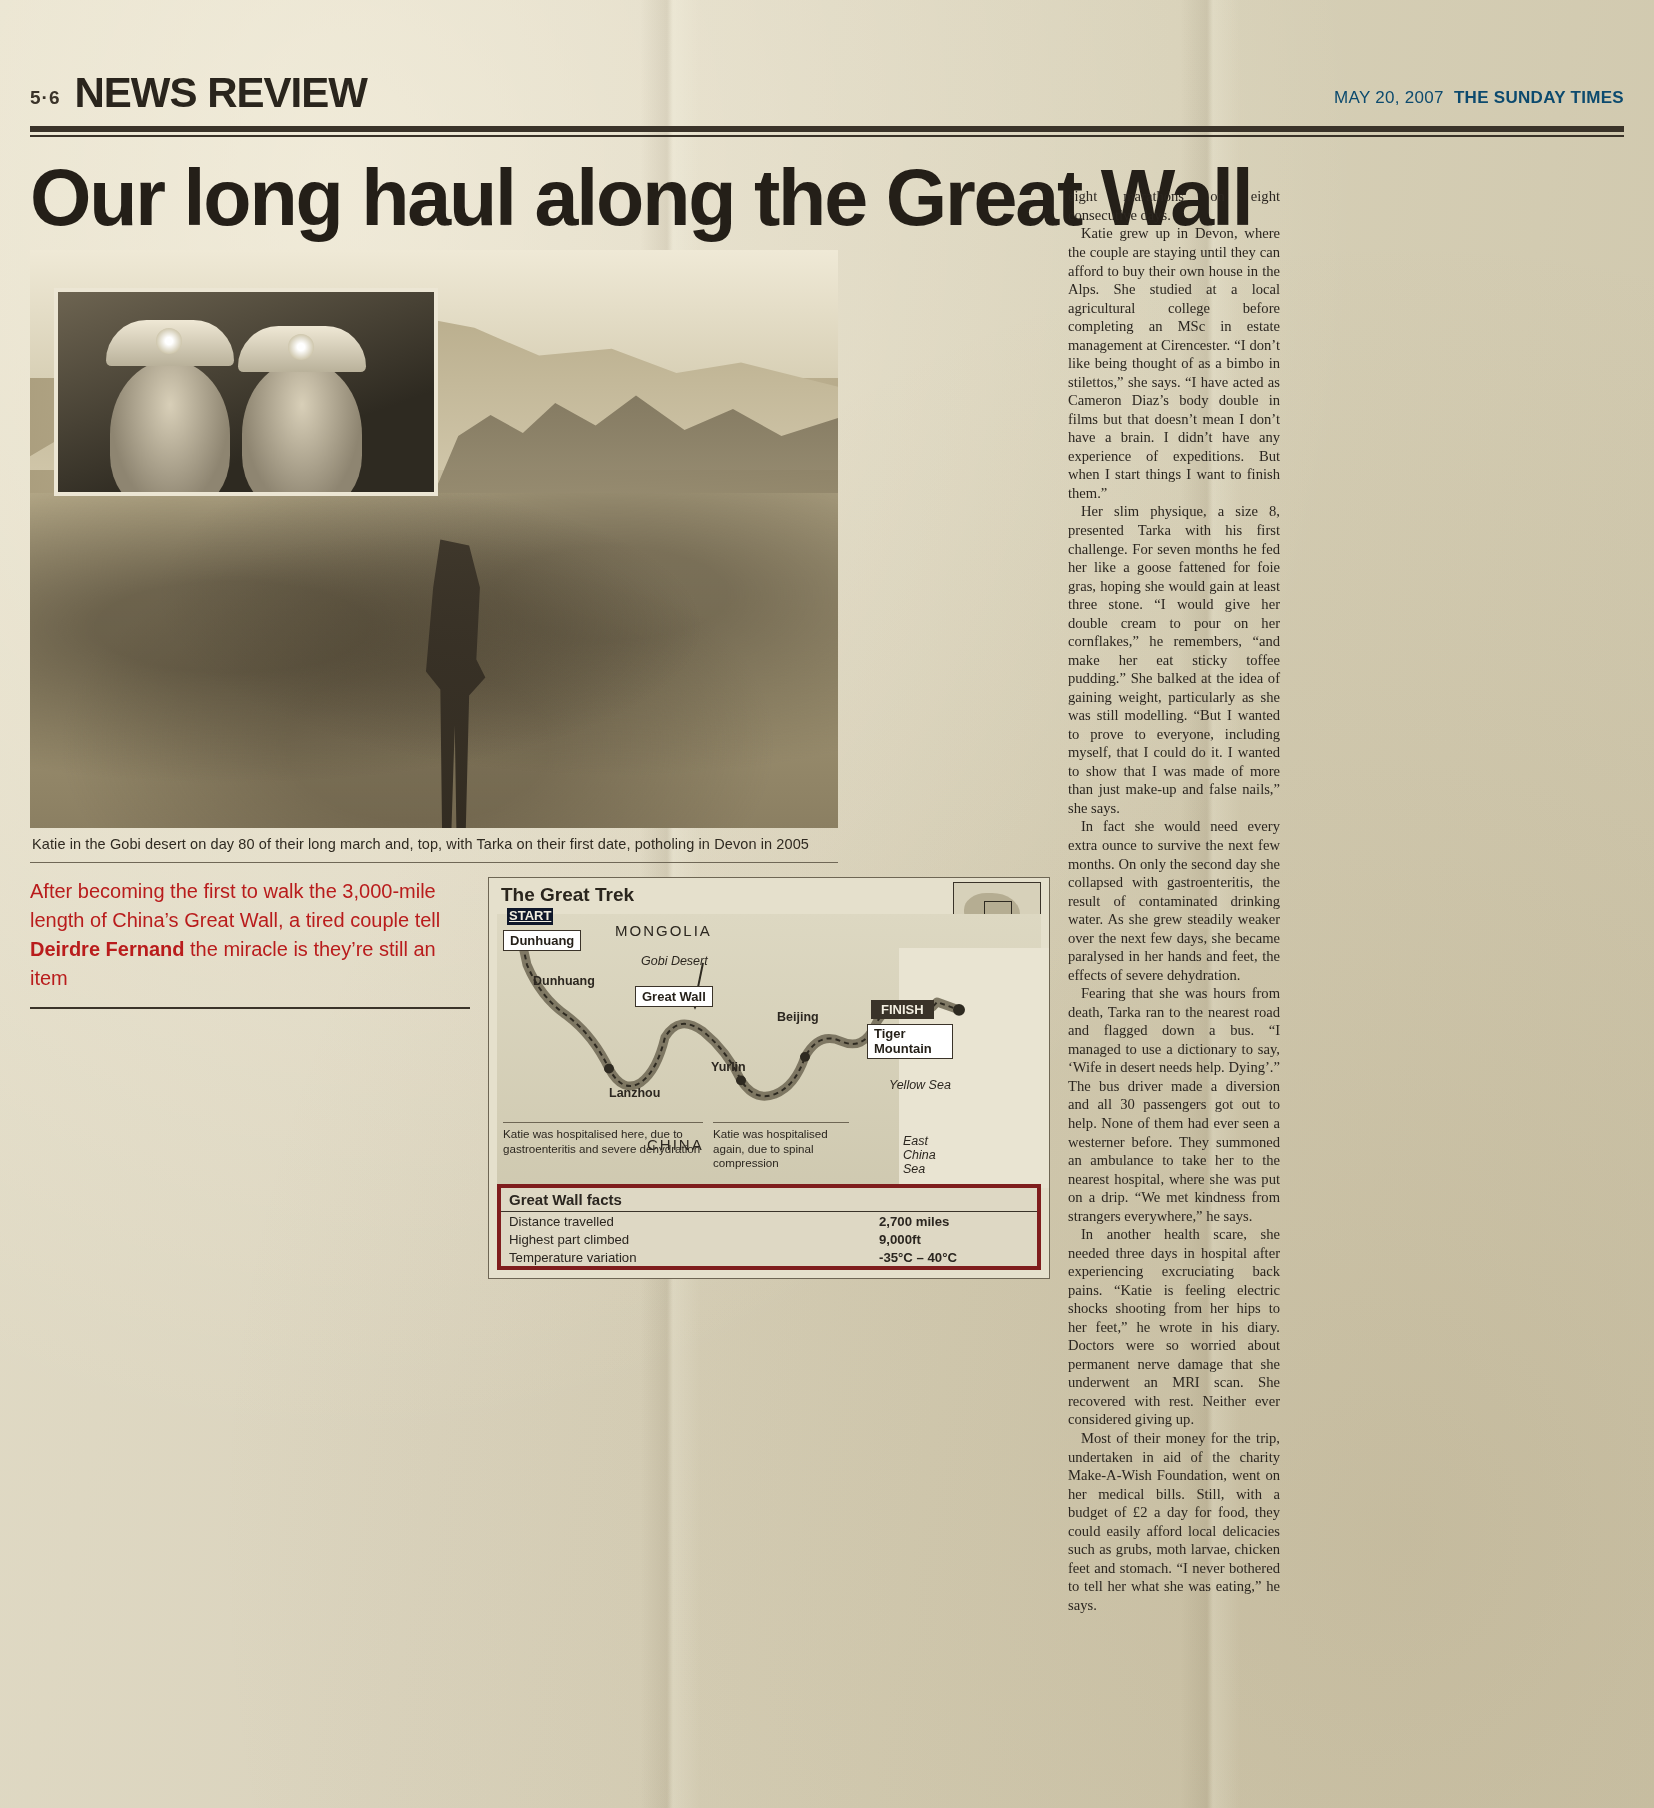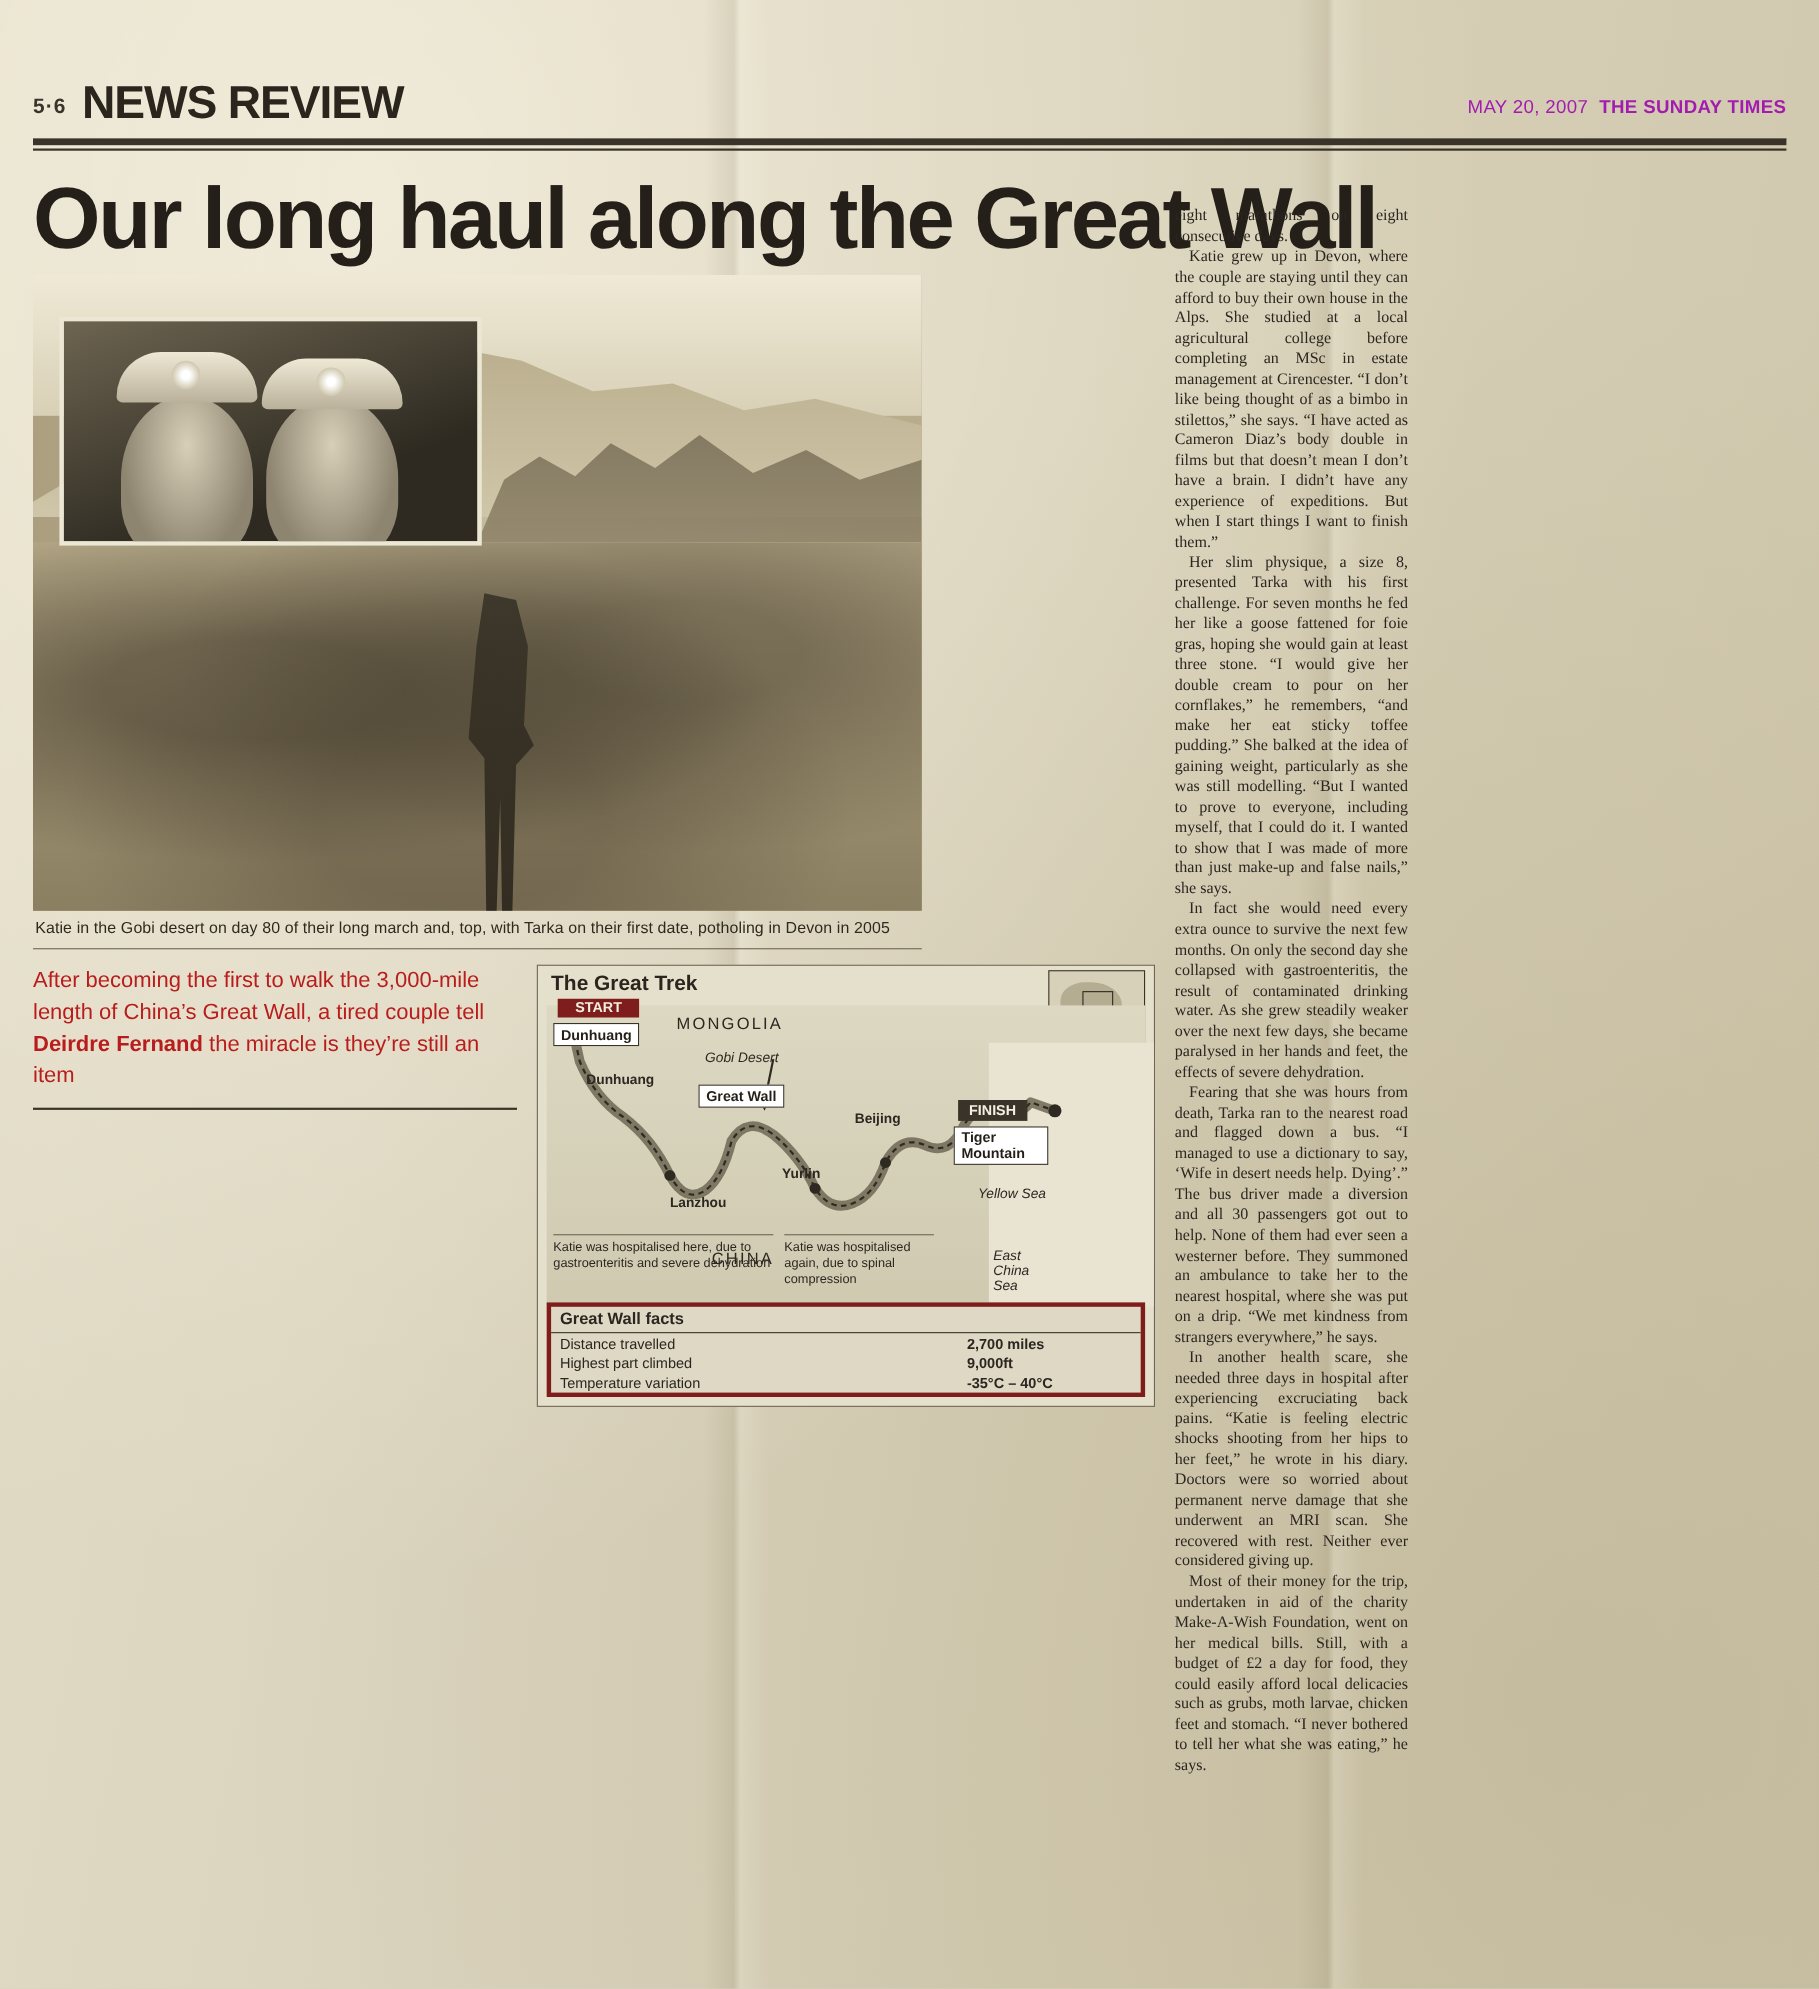--- a/index.html
+++ b/index.html
@@ -28,21 +28,21 @@
   .content{position:relative;z-index:3;padding:0 22px;}
 
   
   .masthead{
     display:flex;align-items:flex-end;justify-content:space-between;
     padding:72px 8px 4px 8px;
   }
   .mast-left{display:flex;align-items:flex-end;gap:14px;}
   .page-num{font-family:"Liberation Sans",sans-serif;font-size:19px;font-weight:700;letter-spacing:1px;color:#3a3329;padding-bottom:5px;}
   .section-title{font-family:"Liberation Sans",sans-serif;font-size:42px;font-weight:800;letter-spacing:-1px;color:#2a251d;line-height:1;}
-  .mast-right{font-family:"Liberation Sans",sans-serif;font-size:17px;font-weight:700;letter-spacing:.3px;color:#a21caf;padding-bottom:6px;}
+  .mast-right{font-family:"Liberation Sans",sans-serif;font-size:17px;font-weight:700;letter-spacing:.3px;color:#0c4a6e;padding-bottom:6px;}
   .mast-right .date{font-weight:400;margin-right:10px;}
   .mast-rule{height:5px;background:#3a3329;margin:8px 8px 0 8px;border-top:1px solid #3a3329;}
   .mast-rule2{height:2px;background:#3a3329;margin:3px 8px 0 8px;}
 
   
   h1.headline{
     font-family:"Liberation Sans",sans-serif;
     font-size:79px;font-weight:800;letter-spacing:-2.2px;
     margin:22px 8px 14px 8px;line-height:.98;color:#241f18;
   }
@@ -170,21 +170,21 @@
     position:absolute;right:0;top:40px;width:150px;height:240px;
     background:#e9e4d2;
   }
   .route{position:absolute;left:0;top:0;width:100%;height:100%;}
   .mlabel{position:absolute;font-family:"Liberation Sans",sans-serif;font-size:12.5px;color:#2c2720;}
   .mlabel.it{font-style:italic;}
   .tagbox{
     position:absolute;font-family:"Liberation Sans",sans-serif;font-size:13px;font-weight:700;
     background:#fff;border:1px solid #3a3329;padding:2px 6px;color:#241f18;
   }
-  .tag-start{background:#7f1d1d;color:#f2eee0;font-weight:700;padding:2px 16px;border:none;}
+  .tag-start{background:#0f172a;color:#f2eee0;font-weight:700;padding:2px 2px;border:none;text-decoration:underline;}
   .tag-finish{background:#3a3329;color:#f2eee0;font-weight:700;padding:2px 10px;border:none;}
   .note{
     position:absolute;font-family:"Liberation Sans",sans-serif;font-size:11.6px;line-height:1.25;
     color:#2c2720;border-top:1px solid #6e6654;padding-top:4px;
   }
   .facts{
     position:absolute;left:8px;right:8px;bottom:8px;border:4px solid #7f1d1d;background:#ded8c4;
   }
   .facts h4{
     margin:0;font-family:"Liberation Sans",sans-serif;font-size:15px;font-weight:700;

